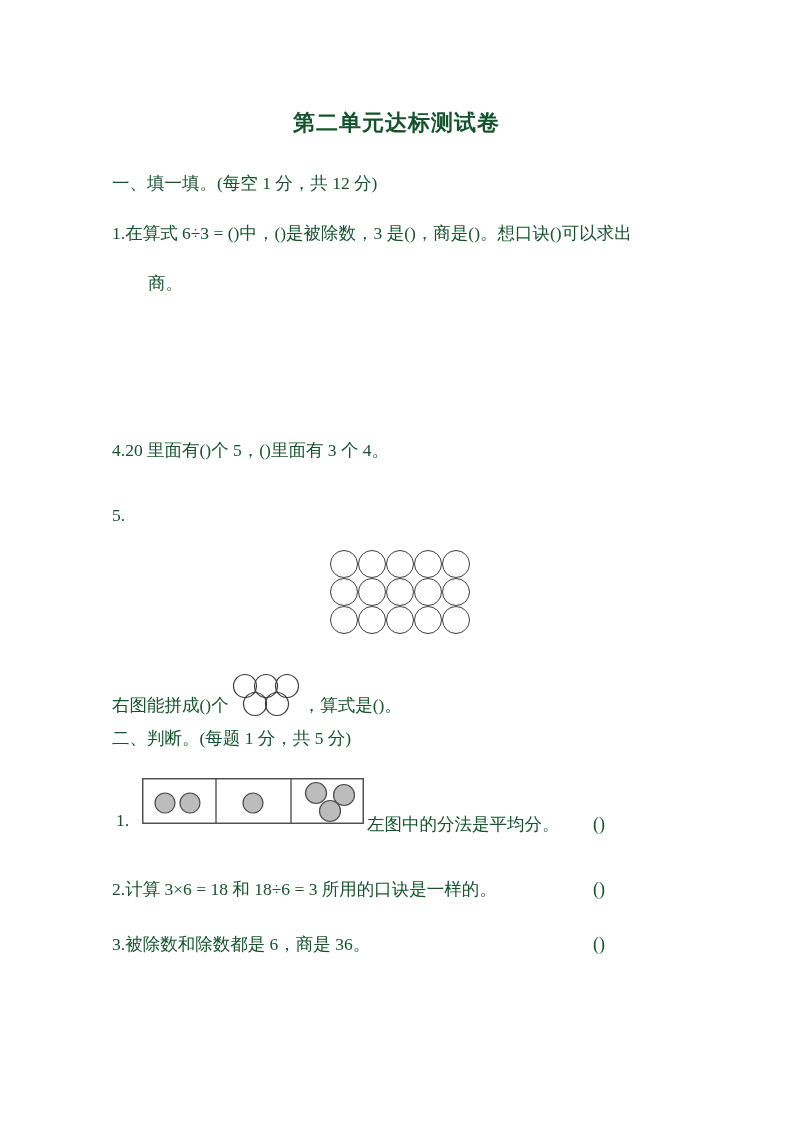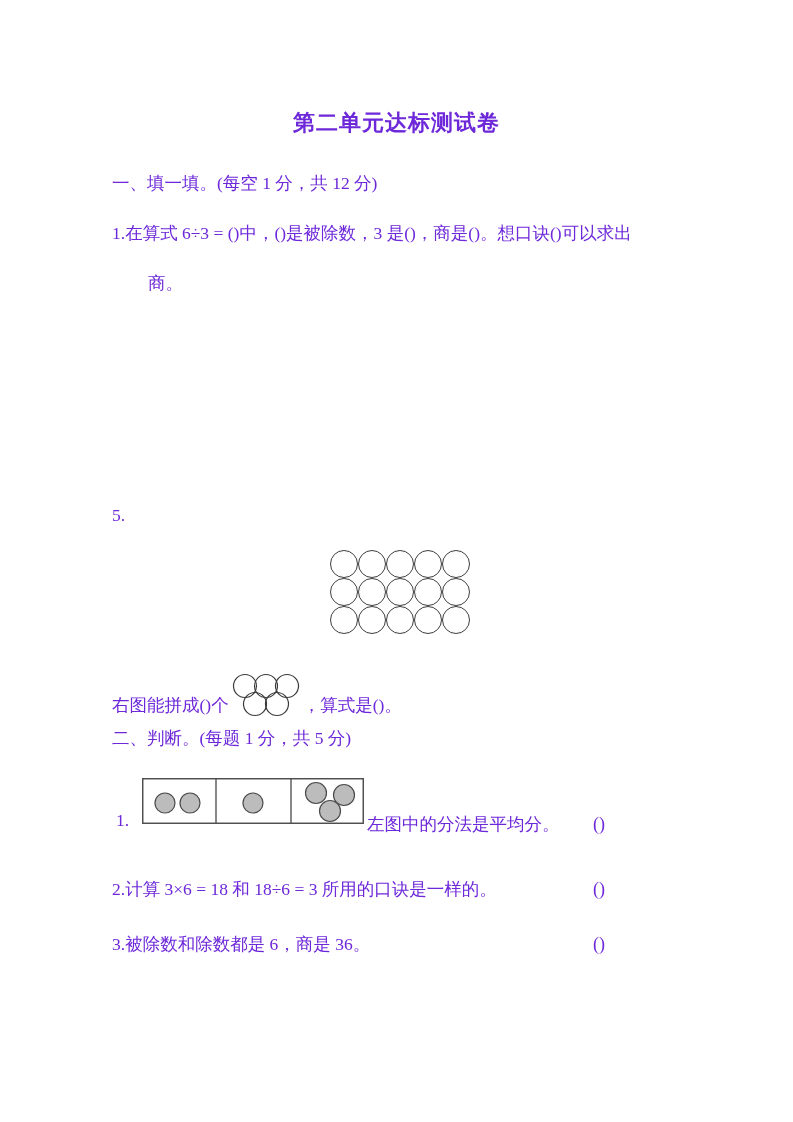--- a/index.html
+++ b/index.html
@@ -2,21 +2,21 @@
 <html><head>
 <meta charset="utf-8">
 <style>
   html,body{margin:0;padding:0;background:#e8e8e8;}
   .page{
     position:relative;
     width:793px;height:1122px;
     margin:0 auto;
     background:#ffffff;
     font-family:"Liberation Serif","DejaVu Serif",serif;
-    color:#6d28d9;
+    color:#14532d;
     overflow:hidden;
   }
   .title{
     position:absolute;
     left:0;top:108px;width:793px;
     margin:0;
     text-align:center;
     font-size:22px;
     font-weight:bold;
     font-family:"DejaVu Sans","Liberation Sans",sans-serif;
@@ -71,20 +71,21 @@
 <body>
 
 <div class="page">
 
   <h1 class="title">第二单元达标测试卷</h1>
 
   <div class="line" style="top:173px">一、填一填。(每空 1 分，共 12 分)</div>
 
   <div class="line" style="top:223px">1.在算式 6÷3 = ()中，()是被除数，3 是()，商是()。想口诀()可以求出</div>
   <div class="line indent" style="top:273px">商。</div>
+  <div class="line" style="top:440px">4.20 里面有()个 5，()里面有 3 个 4。</div>
   <div class="line" style="top:505px">5.</div>
 
   <div class="circle-grid" id="circle-grid" style="grid-template-columns: repeat(5, 28px);">
       <div class="gc"></div>
       <div class="gc"></div>
       <div class="gc"></div>
       <div class="gc"></div>
       <div class="gc"></div>
       <div class="gc"></div>
       <div class="gc"></div>

